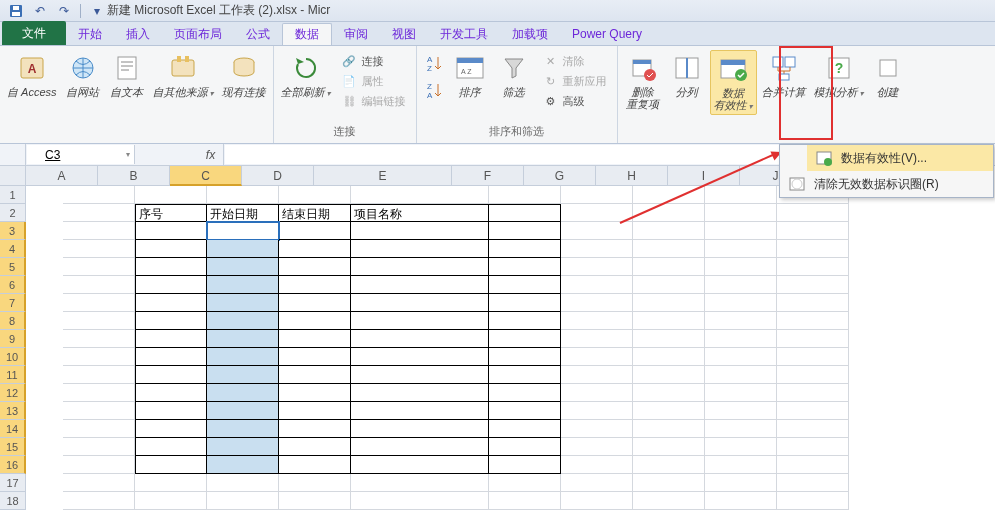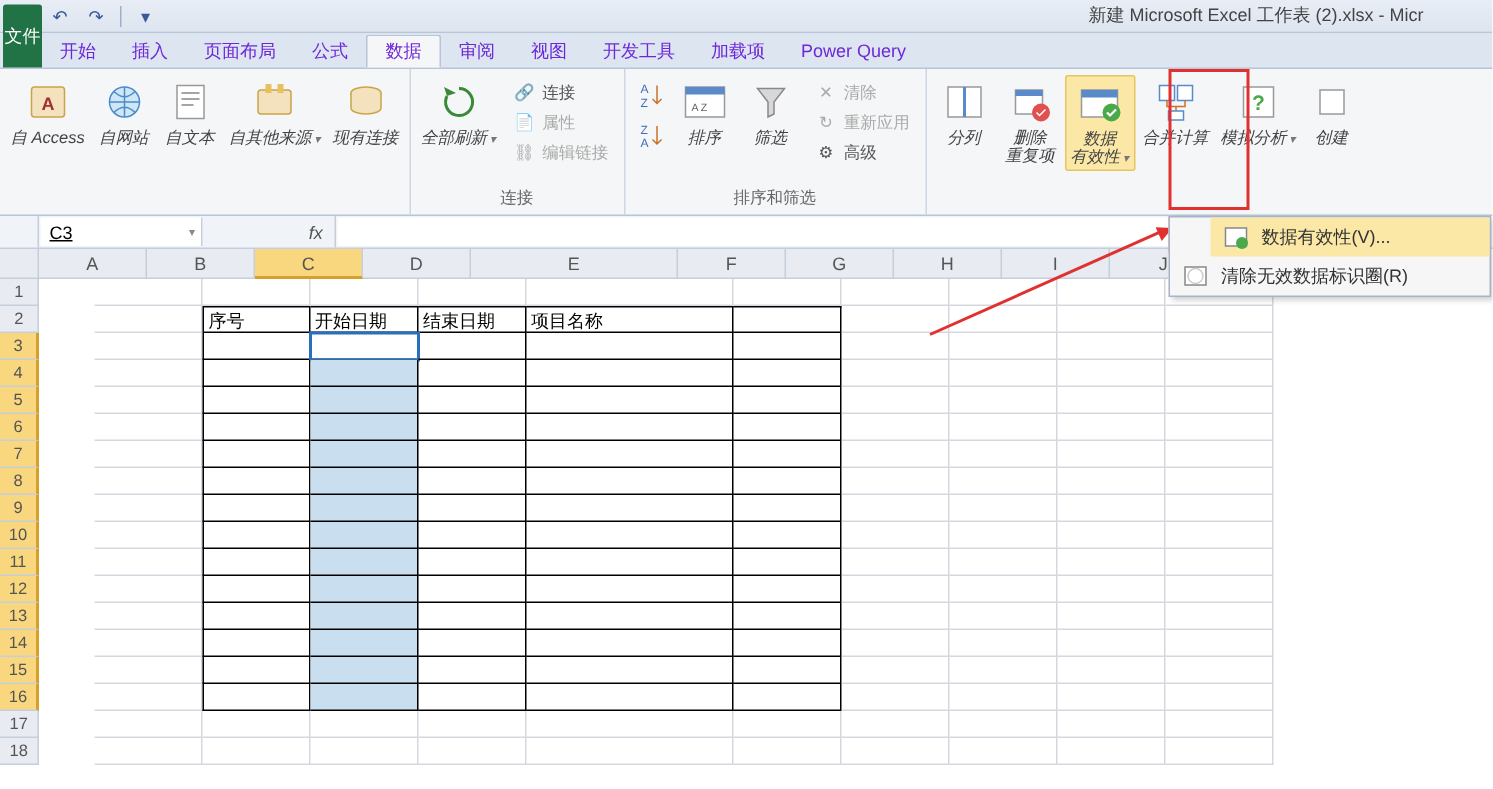--- a/index.html
+++ b/index.html
@@ -3,25 +3,25 @@
 <meta charset="utf-8">
 <style>
 * { margin: 0; padding: 0; box-sizing: border-box; font-family: "Microsoft YaHei", "Segoe UI", sans-serif; }
 body { width: 995px; height: 526px; overflow: hidden; background: #fff; position: relative; font-size: 12px; }
 
 
 .titlebar { height: 22px; background: linear-gradient(#e8edf5, #dde5f0); display: flex; align-items: center; padding: 0 6px; border-bottom: 1px solid #b8c5d8; }
 .qat { display: flex; gap: 4px; align-items: center; }
 .qat-btn { width: 20px; height: 18px; display: flex; align-items: center; justify-content: center; color: #3b5998; }
 .qat-sep { width: 1px; height: 14px; background: #a0b0c8; margin: 0 2px; }
-.title-text { flex: 1; text-align: right; font-size: 12px; color: #444; padding-right: 40px; }
+.title-text { flex: 1; text-align: left; font-size: 12px; color: #444; padding-right: 40px; }
 
 
 .tabstrip { height: 24px; background: #dde5f0; display: flex; align-items: flex-end; border-bottom: 1px solid #b8c5d8; }
-.file-tab { background: #217346; color: #fff; padding: 4px 1px; font-size: 12px; height: 42px; display: flex; align-items: center; border-radius: 2px 2px 0 0; margin-left: 2px; text-align: right; }
+.file-tab { background: #217346; color: #fff; padding: 4px 20px; font-size: 12px; height: 24px; display: flex; align-items: center; border-radius: 2px 2px 0 0; margin-left: 2px; text-align: right; }
 .tab { padding: 4px 12px; font-size: 12px; color: #6d28d9; cursor: pointer; height: 22px; display: flex; align-items: center; }
 .tab.active { background: #f5f6f7; border: 1px solid #b8c5d8; border-bottom: none; border-radius: 2px 2px 0 0; }
 
 
 .ribbon { height: 98px; background: #f5f6f7; border-bottom: 1px solid #b8c5d8; display: flex; position: relative; }
 .group { border-right: 1px solid #cdd6e2; padding: 2px 4px; display: flex; flex-direction: column; height: 100%; }
 .group-body { flex: 1; display: flex; align-items: flex-start; gap: 2px; padding-top: 2px; }
 .group-label { text-align: center; font-size: 11px; color: #666; padding: 1px 0 2px; }
 .big-btn { display: flex; flex-direction: column; align-items: center; padding: 2px 3px; cursor: pointer; min-width: 42px; }
 .big-btn .ico { width: 32px; height: 32px; display: flex; align-items: center; justify-content: center; }
@@ -38,21 +38,21 @@
 .dv-btn.highlighted { background: #fbe8a6; border: 1px solid #e6c560; border-radius: 2px; }
 
 
 .dropdown-menu { position: absolute; top: 144px; left: 779px; width: 215px; background: #f6f6f6; border: 1px solid #a7b4c7; box-shadow: 2px 2px 4px rgba(0,0,0,0.2); z-index: 10; }
 .menu-item { display: flex; align-items: center; gap: 8px; padding: 4px 8px; font-size: 12px; color: #333; cursor: pointer; }
 .menu-item:hover, .menu-item.highlighted { background: #fbe8a6; margin-left: 27px; }
 .menu-item .mi-icon { width: 18px; height: 18px; display: flex; align-items: center; justify-content: center; }
 
 
 .formulabar { height: 22px; display: flex; align-items: stretch; border-bottom: 1px solid #c5cedb; background: #f0f3f8; }
-.namebox { width: 108px; border-right: 1px solid #c5cedb; display: flex; align-items: center; padding: 0 6px; font-size: 12px; background: #fff; margin: 1px; position: relative; text-decoration: underline; }
+.namebox { width: 108px; border-right: 1px solid #c5cedb; display: flex; align-items: center; padding: 0 18px; font-size: 12px; background: #fff; margin: 1px; position: relative; text-decoration: underline; }
 .namebox::after { content: "▾"; position: absolute; right: 4px; color: #888; font-size: 8px; }
 .fx-area { display: flex; align-items: center; flex: 1; }
 .fx-btn { width: 26px; display: flex; align-items: center; justify-content: center; font-style: italic; color: #555; border-right: 1px solid #c5cedb; height: 100%; }
 .fx-input { flex: 1; background: #fff; margin: 1px; height: calc(100% - 2px); }
 .corner { width: 26px; height: 20px; background: #e8ecf2; border-right: 1px solid #c5cedb; border-bottom: 1px solid #c5cedb; }
 .col-headers { display: flex; height: 20px; }
 .col-h { background: #e8ecf2; border-right: 1px solid #c5cedb; border-bottom: 1px solid #c5cedb; text-align: center; font-size: 12px; color: #555; line-height: 20px; }
 .col-h.sel { background: #f9d77e; border-bottom: 2px solid #d6a12a; }
 .row-headers { width: 26px; }
 .row-h { height: 18px; background: #e8ecf2; border-right: 1px solid #c5cedb; border-bottom: 1px solid #c5cedb; text-align: center; font-size: 11px; color: #555; line-height: 18px; }
@@ -245,36 +245,36 @@
       </div>
     </div>
     <div class="group-label">排序和筛选</div>
   </div>
 
   <div class="group" style="border-right:none;">
     <div class="group-body">
       <div class="big-btn">
           <span class="ico">
             <svg width="28" height="28">
-              <rect x="3" y="4" width="22" height="20" fill="#fff" stroke="#999"></rect>
-              <line x1="14" y1="4" x2="14" y2="24" stroke="#5a8ac9" stroke-width="2"></line>
-            </svg>
-          </span>
-          <span class="lbl">分列</span>
-        </div>
-      <div class="big-btn">
-          <span class="ico">
-            <svg width="28" height="28">
               <rect x="4" y="6" width="18" height="16" fill="#fff" stroke="#999"></rect>
               <rect x="4" y="6" width="18" height="4" fill="#5a8ac9"></rect>
               <circle cx="21" cy="21" r="6" fill="#e05050"></circle>
               <path d="M18 21l2 2 4-4" stroke="#fff" fill="none"></path>
             </svg>
           </span>
           <span class="lbl"><span>删除</span><br><span>重复项</span></span>
+        </div>
+      <div class="big-btn">
+          <span class="ico">
+            <svg width="28" height="28">
+              <rect x="3" y="4" width="22" height="20" fill="#fff" stroke="#999"></rect>
+              <line x1="14" y1="4" x2="14" y2="24" stroke="#5a8ac9" stroke-width="2"></line>
+            </svg>
+          </span>
+          <span class="lbl">分列</span>
         </div>
       <div class="big-btn dropdown dv-btn highlighted">
           <span class="ico">
             <svg width="30" height="28">
               <rect x="3" y="5" width="24" height="18" fill="#fff" stroke="#999"></rect>
               <rect x="3" y="5" width="24" height="5" fill="#5a8ac9"></rect>
               <circle cx="23" cy="20" r="6" fill="#4aaa4a"></circle>
               <path d="M20 20l2 2 4-4" stroke="#fff" fill="none" stroke-width="1.5"></path>
             </svg>
           </span>

